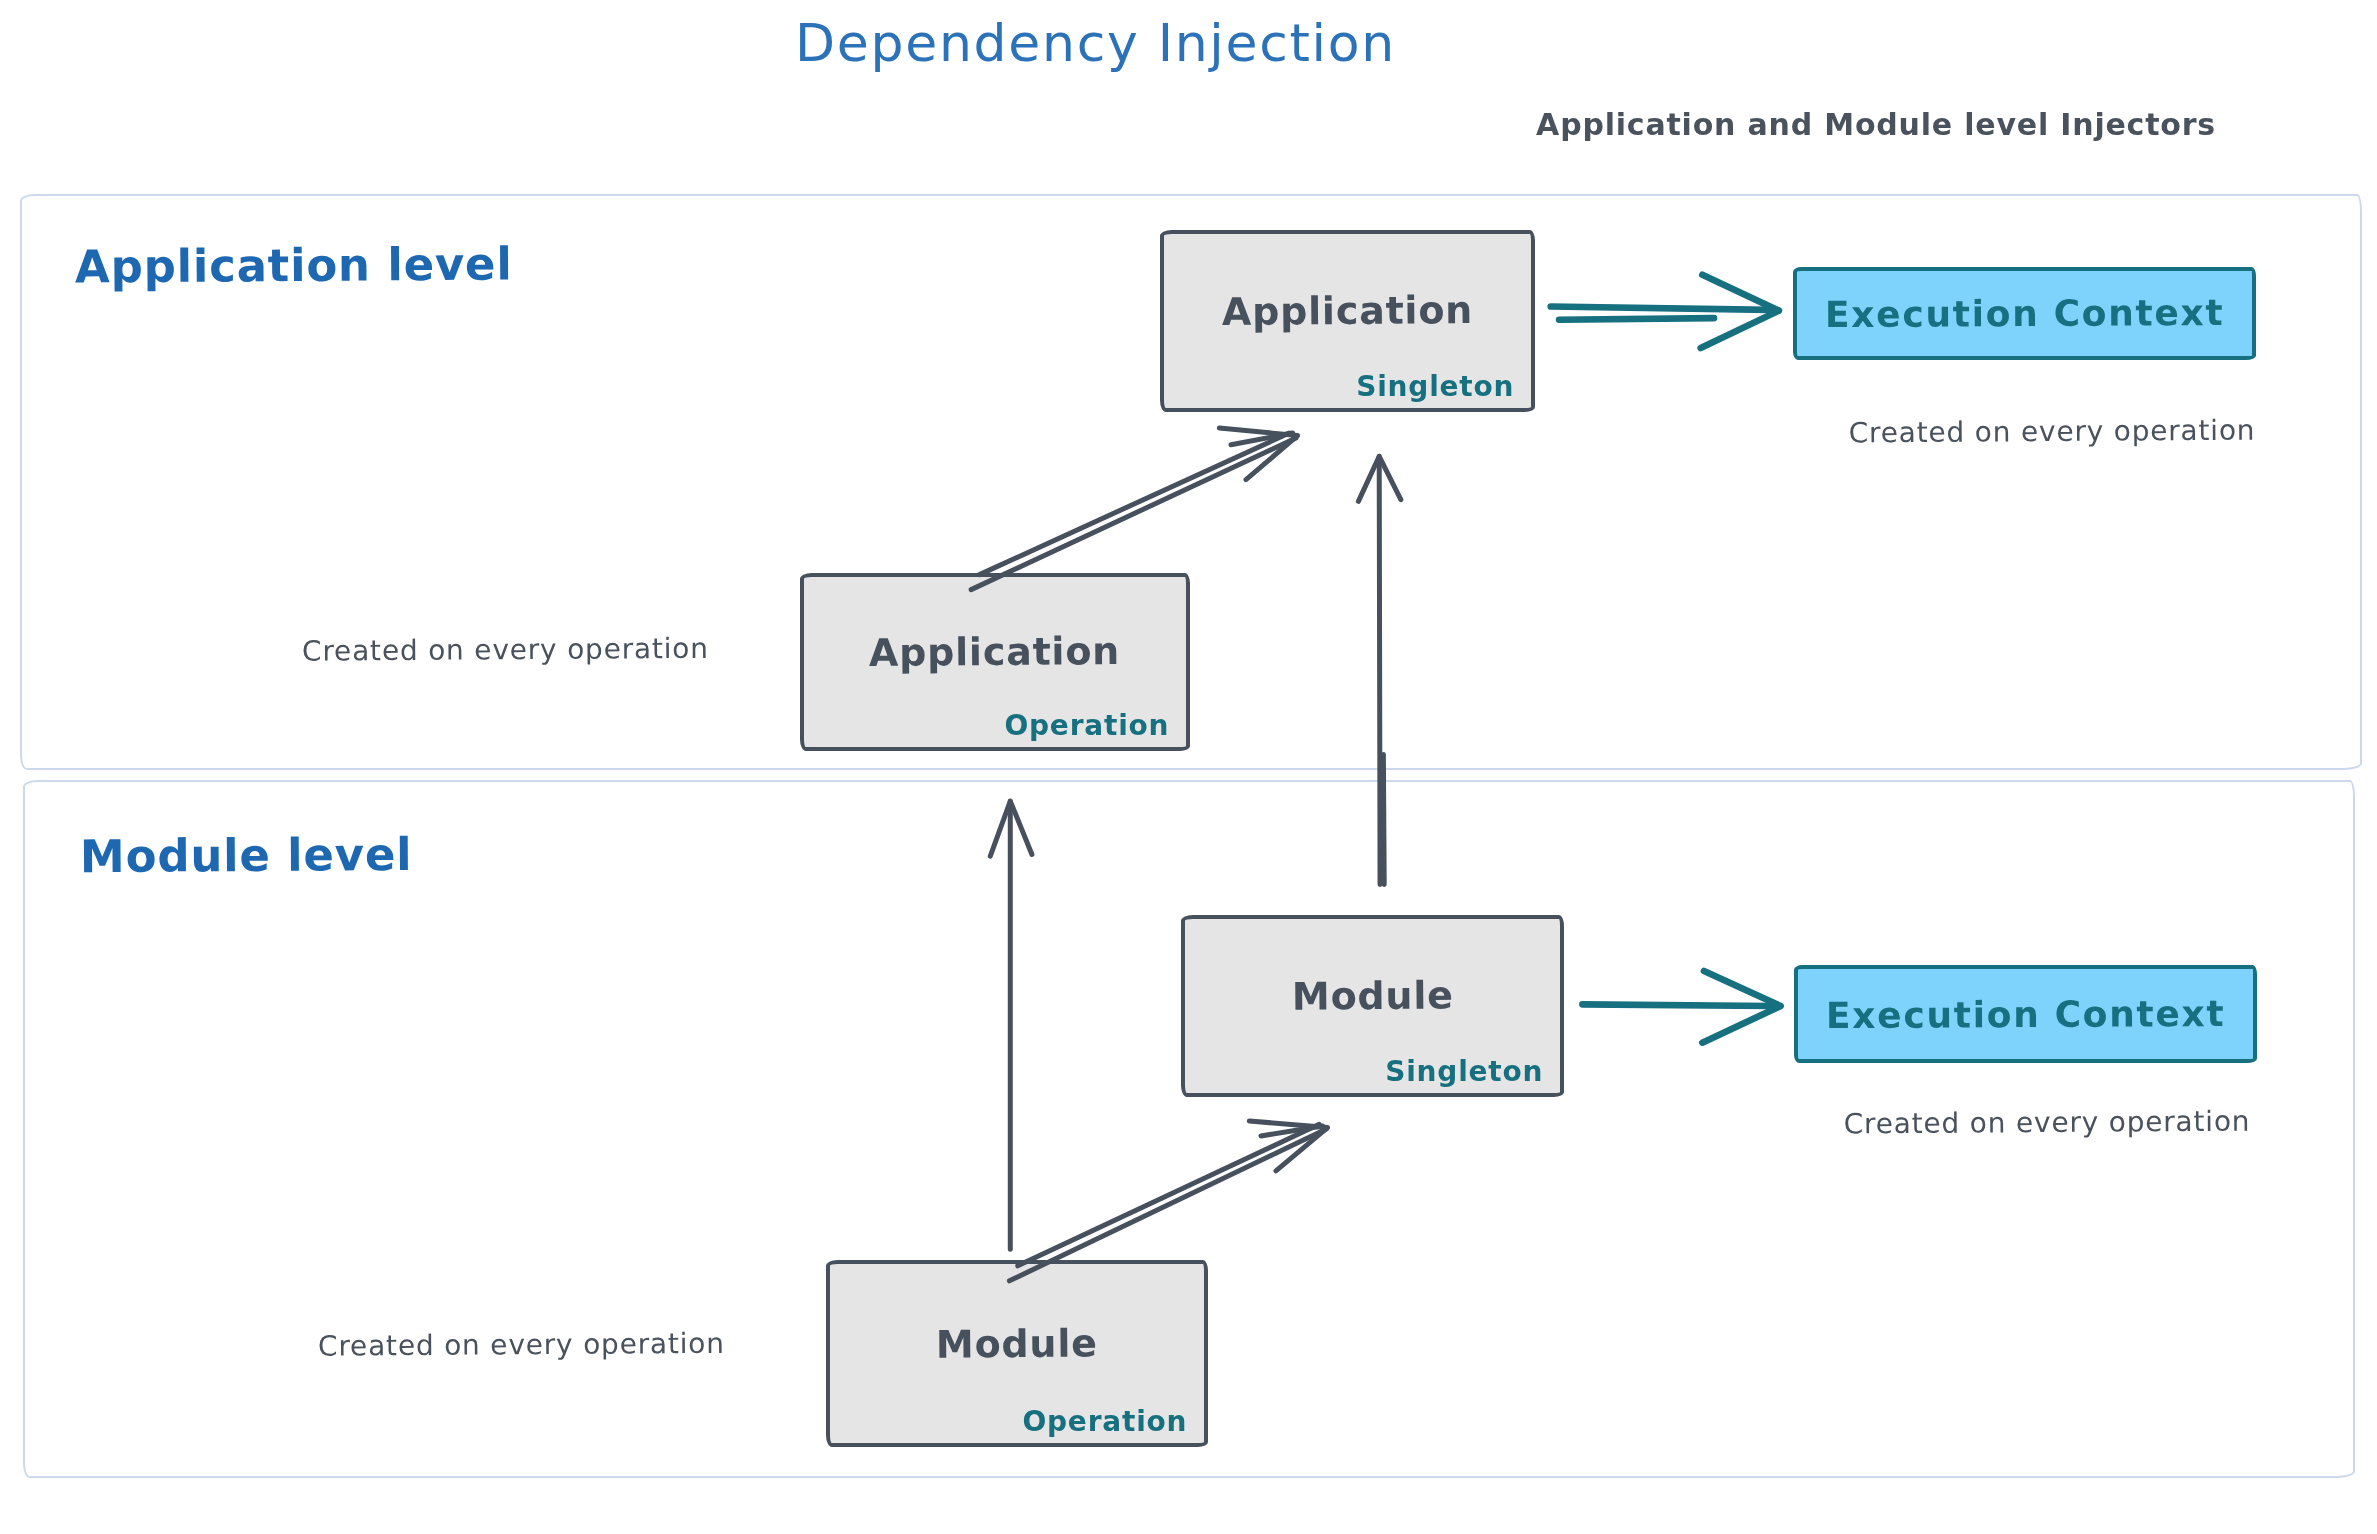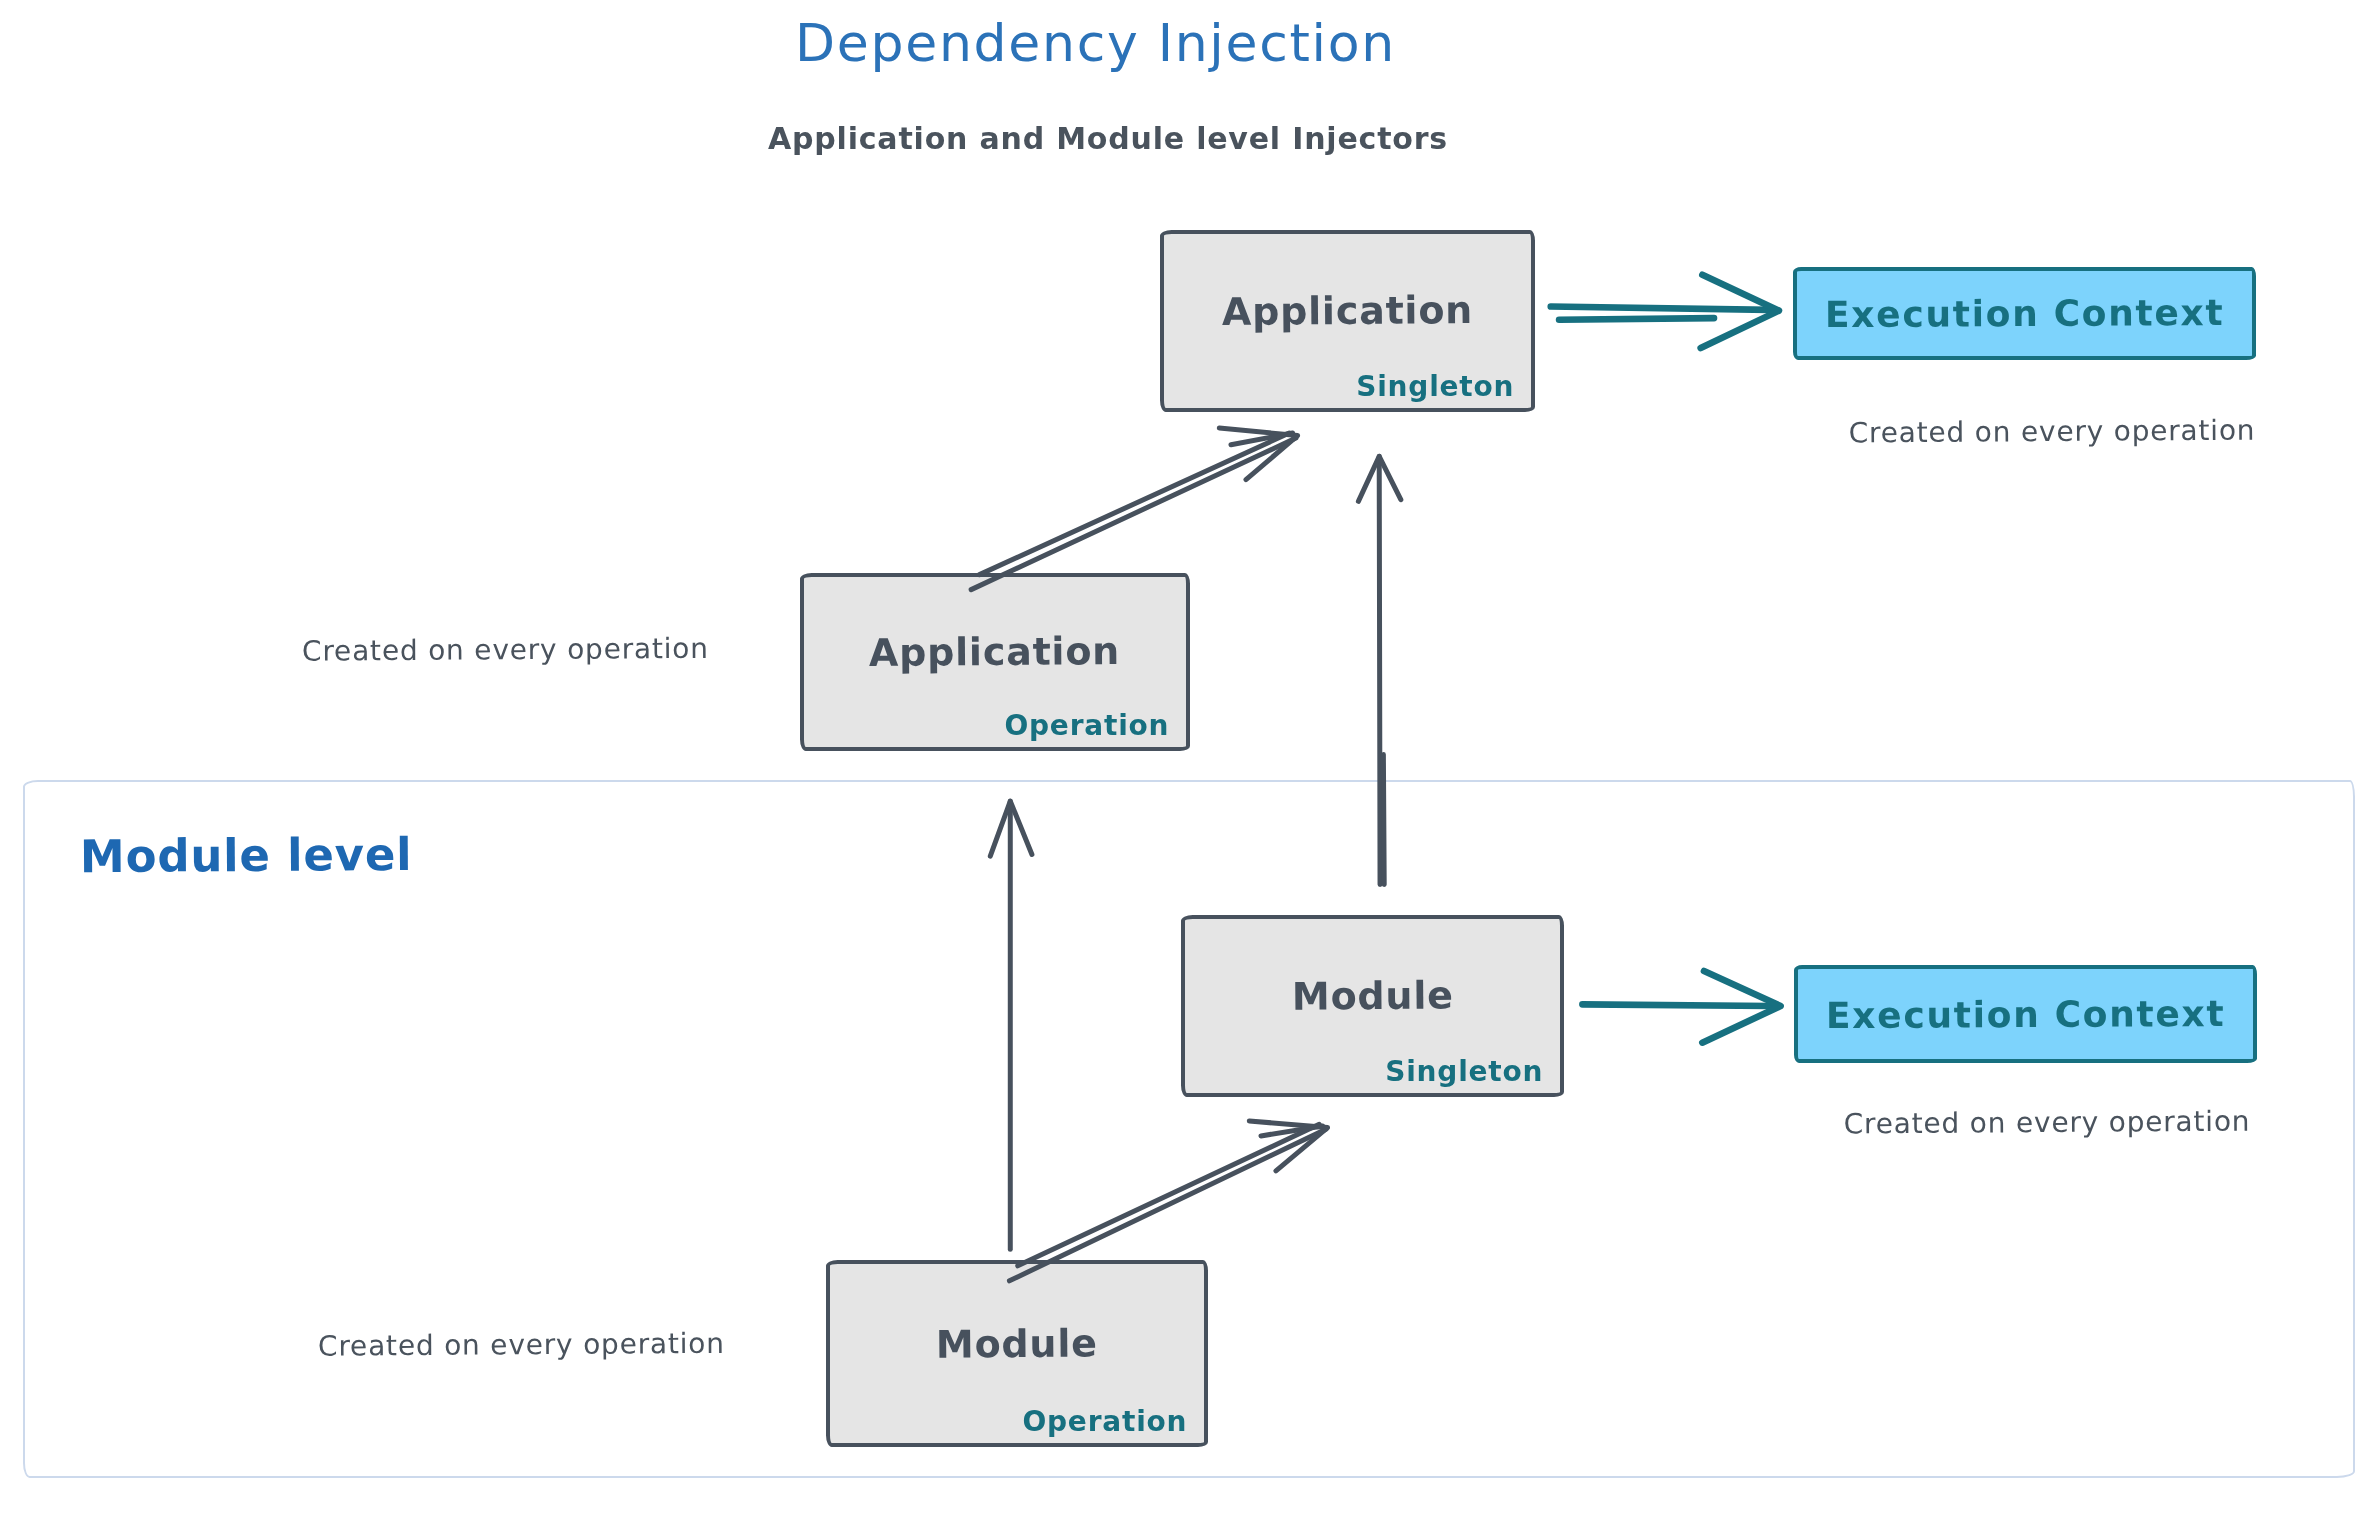--- a/index.html
+++ b/index.html
@@ -18,21 +18,21 @@
   }
   .stage{
     position:relative;width:2377px;height:1534px;background:#ffffff;overflow:hidden;
   }
   
   .title{
     position:absolute;left:0;top:13.3px;width:2191px;text-align:center;
     font-size:52px;font-weight:normal;color:var(--title-blue);letter-spacing:1.7px;
   }
   .subtitle{
-    position:absolute;left:0;top:121px;width:2216px;text-align:center;
+    position:absolute;left:0;top:107px;width:2216px;text-align:right;
     font-size:30px;font-weight:600;color:var(--text-gray);letter-spacing:0.8px;
   }
   
   .frame{
     position:absolute;border:2.5px solid var(--frame-border);background:#ffffff;
     border-radius:15px 5px 18.3px 6.7px / 6.7px 16.7px 6.7px 15px;
   }
   .frame-app{left:20px;top:194px;width:2342px;height:576px;}
   .frame-module{left:23px;top:780px;width:2332px;height:698px;}
   .frame-label{
@@ -89,20 +89,23 @@
   .teal-arrow path{stroke:var(--teal);stroke-width:8;}
 </style>
 </head>
 <body>
 
 <div class="stage">
 
   <div class="title">Dependency Injection</div>
   <div class="subtitle">Application and Module level Injectors</div>
 
+  <section class="frame frame-app">
+    <div class="frame-label">Application level</div>
+  </section>
   <section class="frame frame-module">
     <div class="frame-label">Module level</div>
   </section>
 
   <div class="node node-app-singleton">
     <div class="node-title">Application</div>
     <div class="node-badge">Singleton</div>
   </div>
 
   <div class="node node-app-operation">

